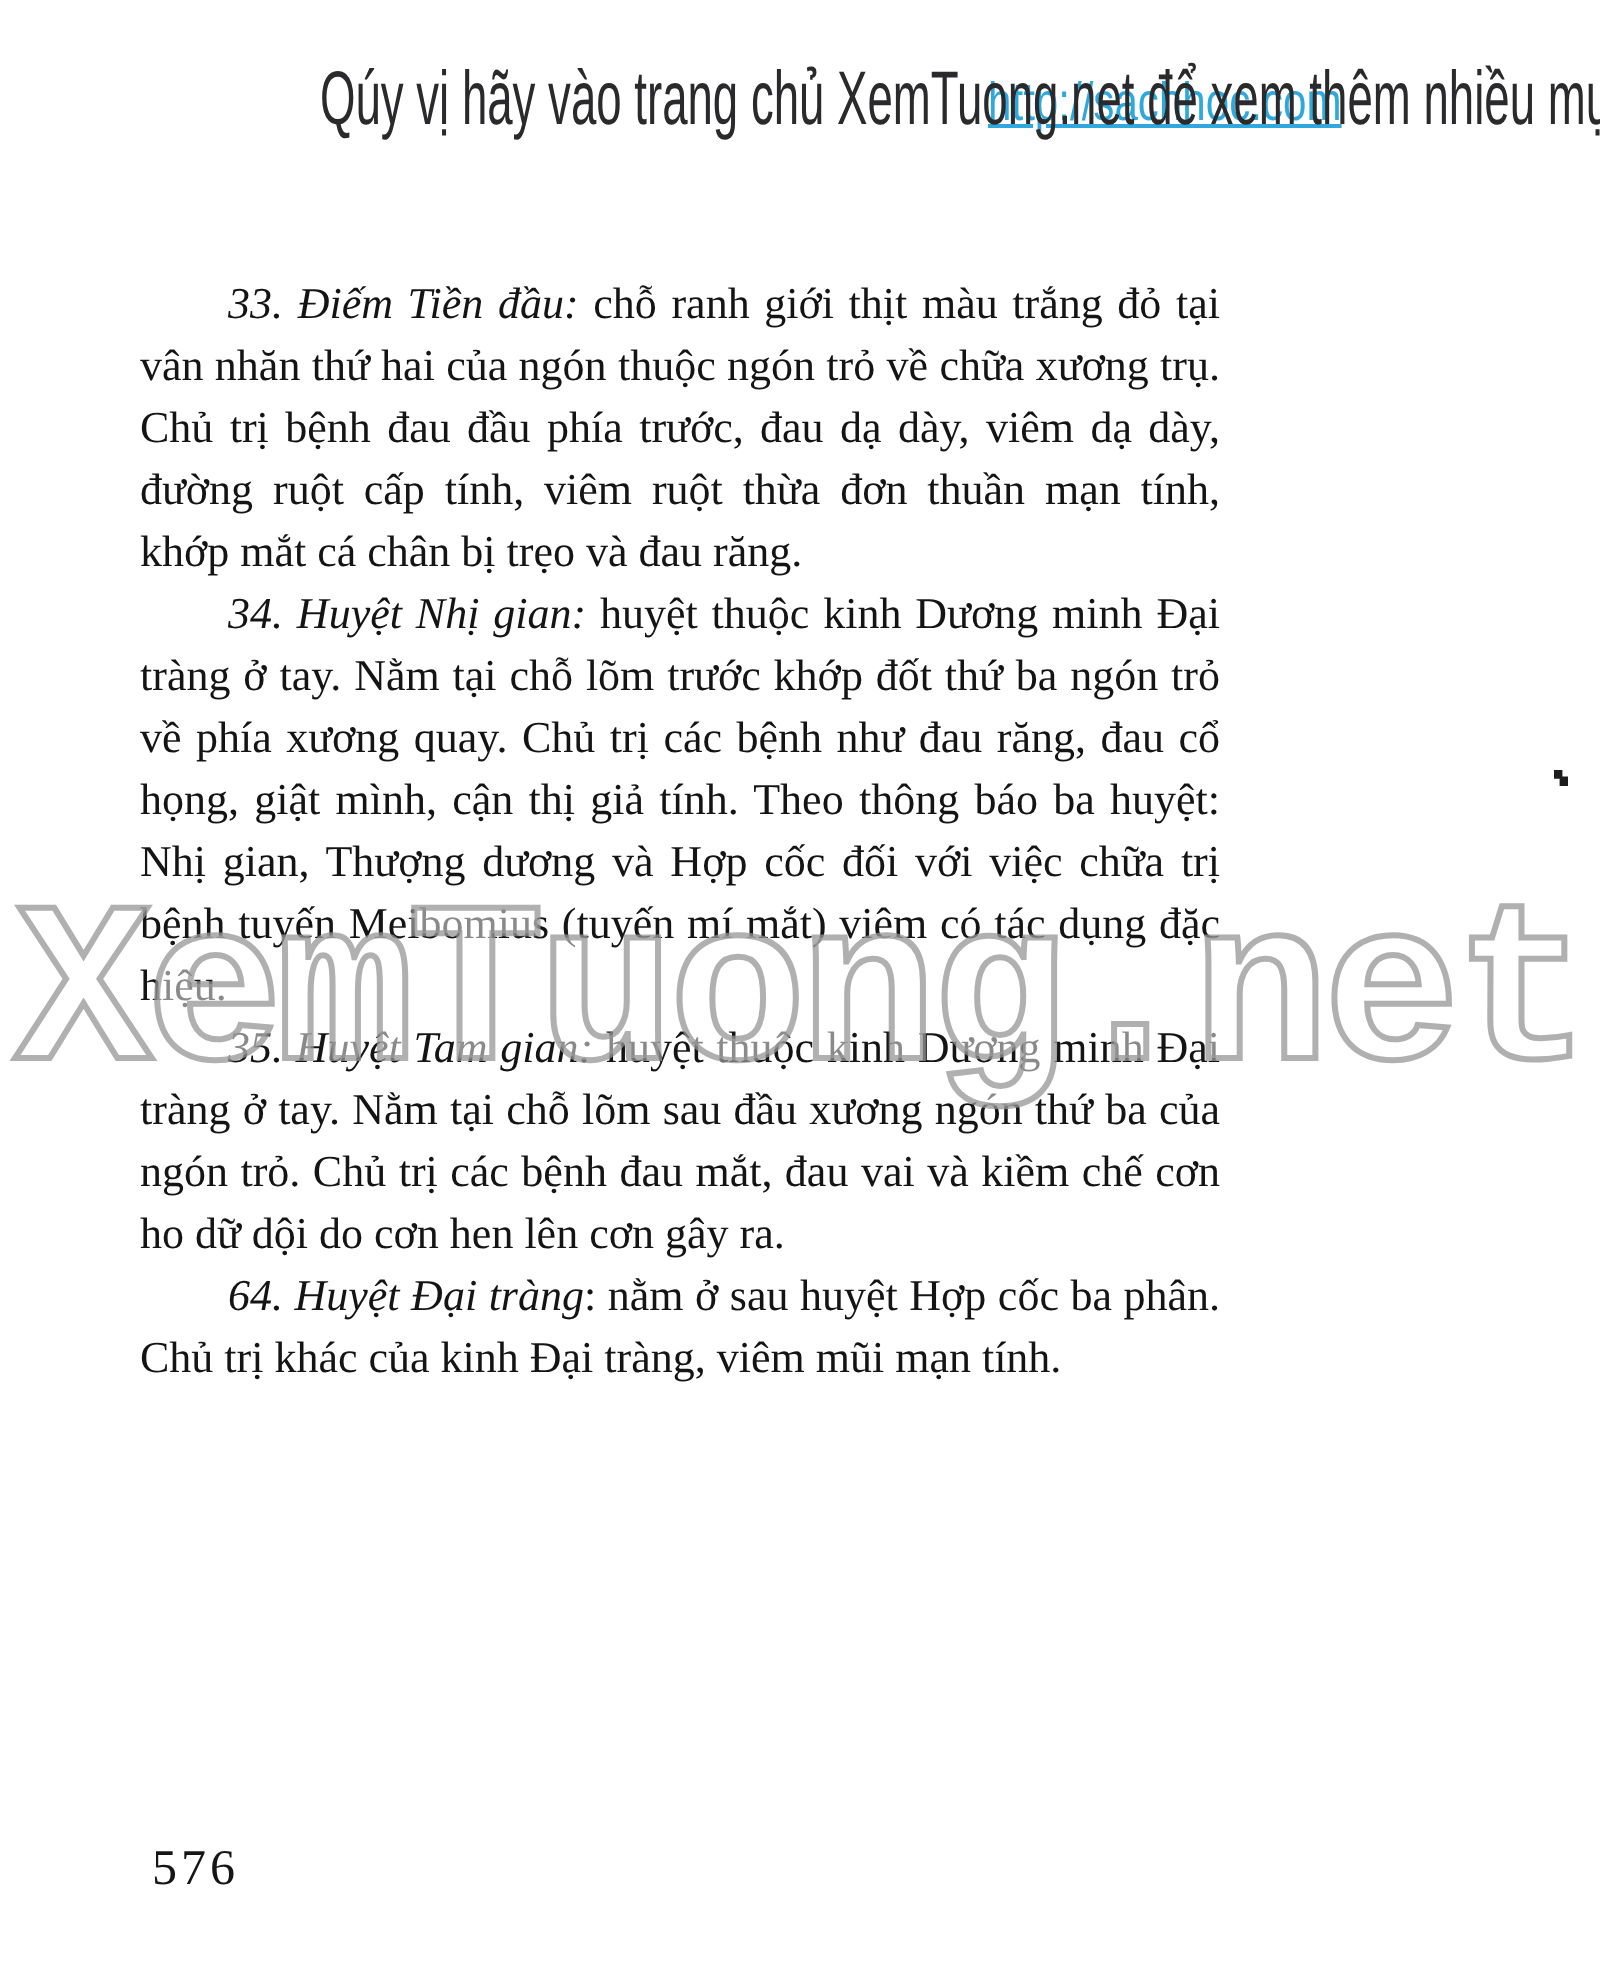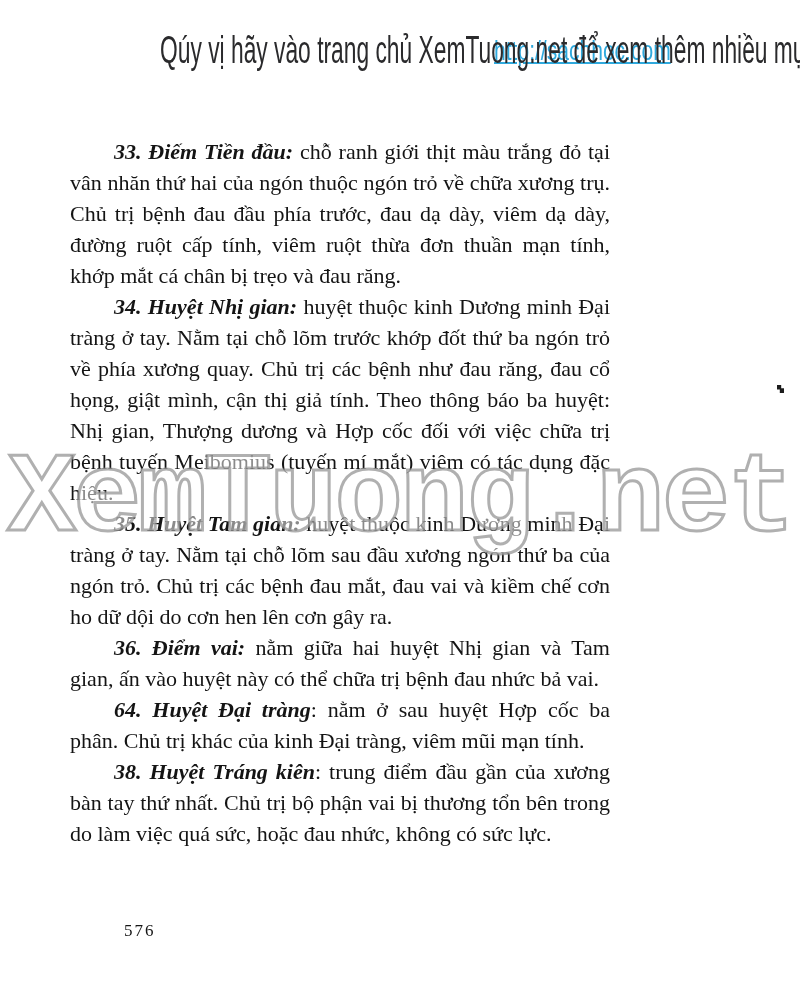--- a/index.html
+++ b/index.html
@@ -58,21 +58,21 @@
     font-size: 22px;
     line-height: 31px;
     color: #141414;
     text-align: justify;
   }
   .para {
     margin: 0;
     text-indent: 44px;
   }
   .lead {
-    font-weight: bold;
+    font-weight: normal;
     font-style: italic;
     margin-top: 28px;
   }
 
   
   .watermark {
     position: absolute;
     top: 442px;
     left: 50%;
     transform: translateX(-50%);
@@ -88,24 +88,23 @@
     text-stroke: 3px rgba(150, 150, 150, 0.75);
     pointer-events: none;
   }
 
   
   .page-number {
     position: absolute;
     left: 76px;
     top: 921px;
     z-index: 3;
-    font-size: 17px;
+    font-size: 25px;
     color: #161616;
     letter-spacing: 2px;
-    margin-left: 48px;
   }
 
   
   .ink-speck {
     position: absolute;
     left: 777px;
     top: 385px;
     width: 7px;
     height: 8px;
     z-index: 3;
@@ -119,23 +118,21 @@
 <div class="page">
 
   <span class="header-link">http://sachhoc.com</span>
 
   <div class="header-text">Qúy vị hãy vào trang chủ XemTuong.net để xem thêm nhiều mục hay khác</div>
 
   <div class="body-text">
     <p class="para"><span class="lead">33. Điếm Tiền đầu:</span><span> chỗ ranh giới thịt màu trắng đỏ tại vân nhăn thứ hai của ngón thuộc ngón trỏ về chữa xương trụ. Chủ trị bệnh đau đầu phía trước, đau dạ dày, viêm dạ dày, đường ruột cấp tính, viêm ruột thừa đơn thuần mạn tính, khớp mắt cá chân bị trẹo và đau răng.</span></p>
     <p class="para"><span class="lead">34. Huyệt Nhị gian:</span><span> huyệt thuộc kinh Dương minh Đại tràng ở tay. Nằm tại chỗ lõm trước khớp đốt thứ ba ngón trỏ về phía xương quay. Chủ trị các bệnh như đau răng, đau cổ họng, giật mình, cận thị giả tính. Theo thông báo ba huyệt: Nhị gian, Thượng dương và Hợp cốc đối với việc chữa trị bệnh tuyến Meibomius (tuyến mí mắt) viêm có tác dụng đặc hiệu.</span></p>
     <p class="para"><span class="lead">35. Huyệt Tam gian:</span><span> huyệt thuộc kinh Dương minh Đại tràng ở tay. Nằm tại chỗ lõm sau đầu xương ngón thứ ba của ngón trỏ. Chủ trị các bệnh đau mắt, đau vai và kiềm chế cơn ho dữ dội do cơn hen lên cơn gây ra.</span></p>
-    <p class="para"><span class="lead">36. Điểm vai:</span><span> nằm giữa hai huyệt Nhị gian và Tam gian, ấn vào huyệt này có thể chữa trị bệnh đau nhức bả vai.</span></p>
     <p class="para"><span class="lead">64. Huyệt Đại tràng</span><span>: nằm ở sau huyệt Hợp cốc ba phân. Chủ trị khác của kinh Đại tràng, viêm mũi mạn tính.</span></p>
-    <p class="para"><span class="lead">38. Huyệt Tráng kiên</span><span>: trung điểm đầu gần của xương bàn tay thứ nhất. Chủ trị bộ phận vai bị thương tổn bên trong do làm việc quá sức, hoặc đau nhức, không có sức lực.</span></p>
   </div>
 
   <div class="watermark">XemTuong.net</div>
 
   <div class="ink-speck"></div>
 
   <div class="page-number">576</div>
 
 </div>
 

